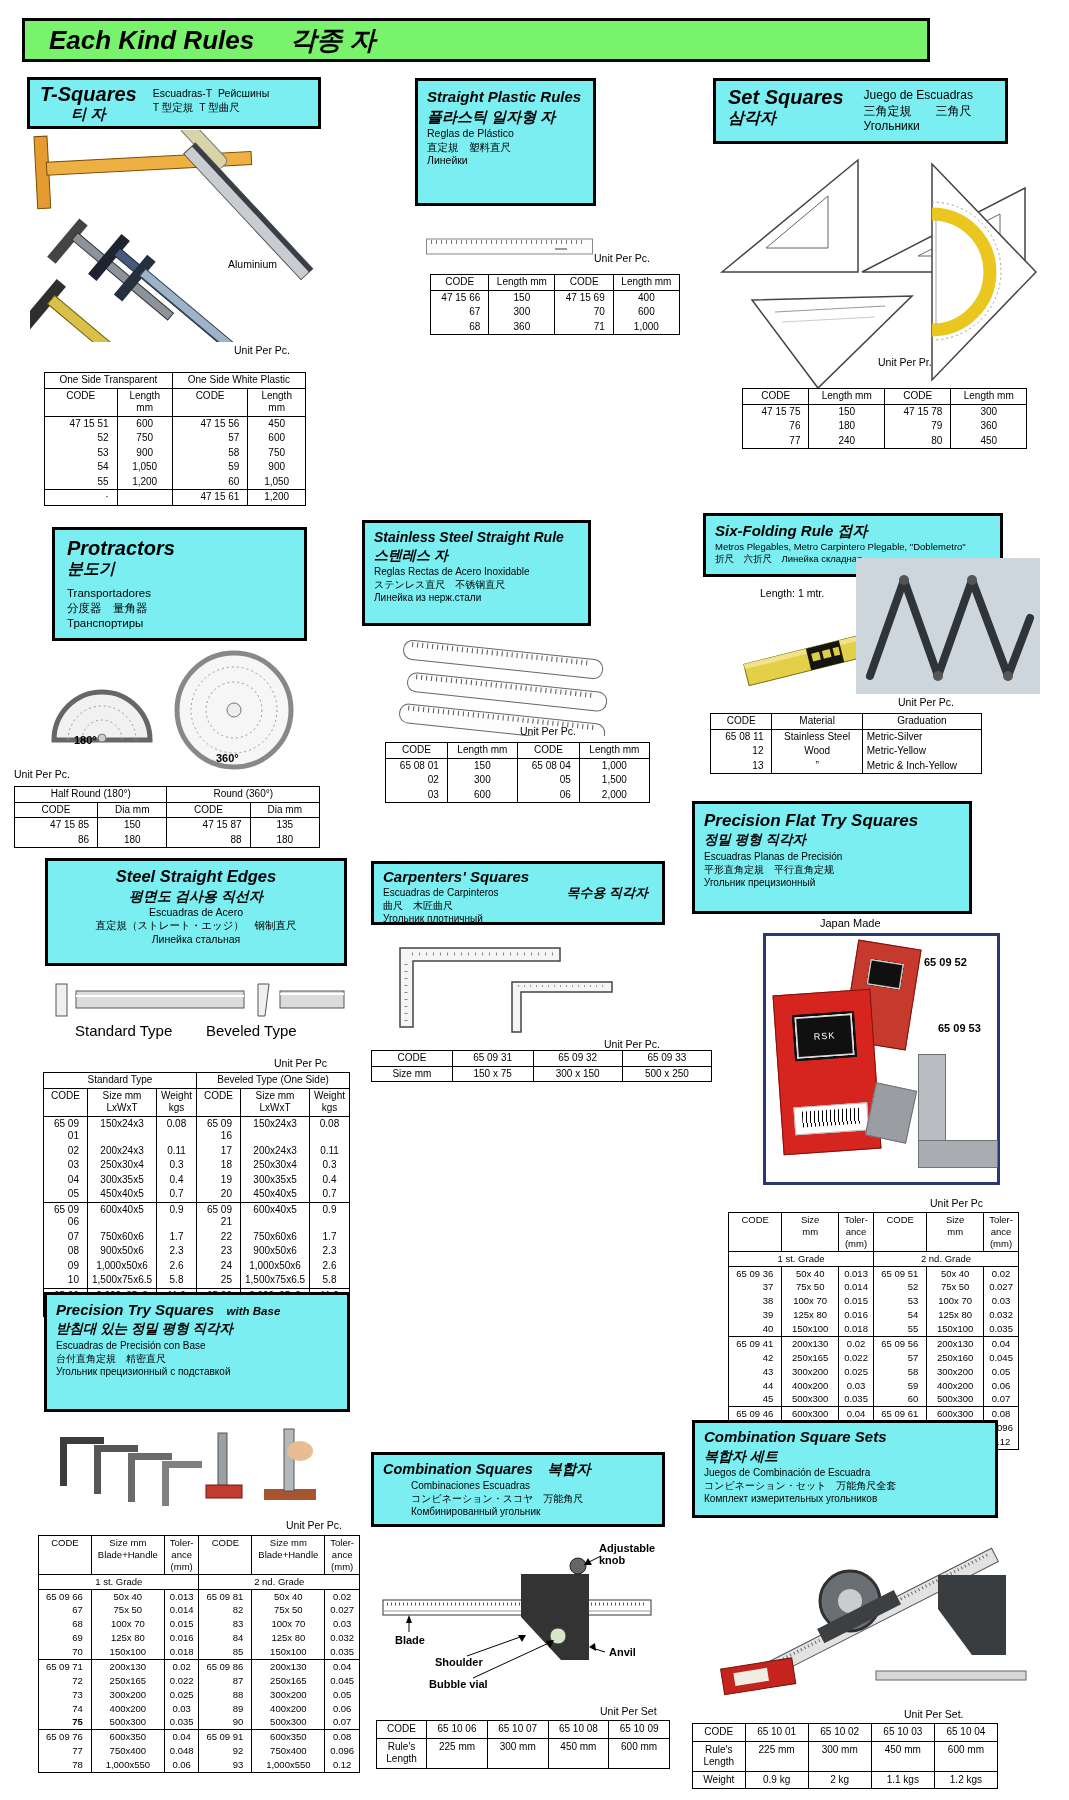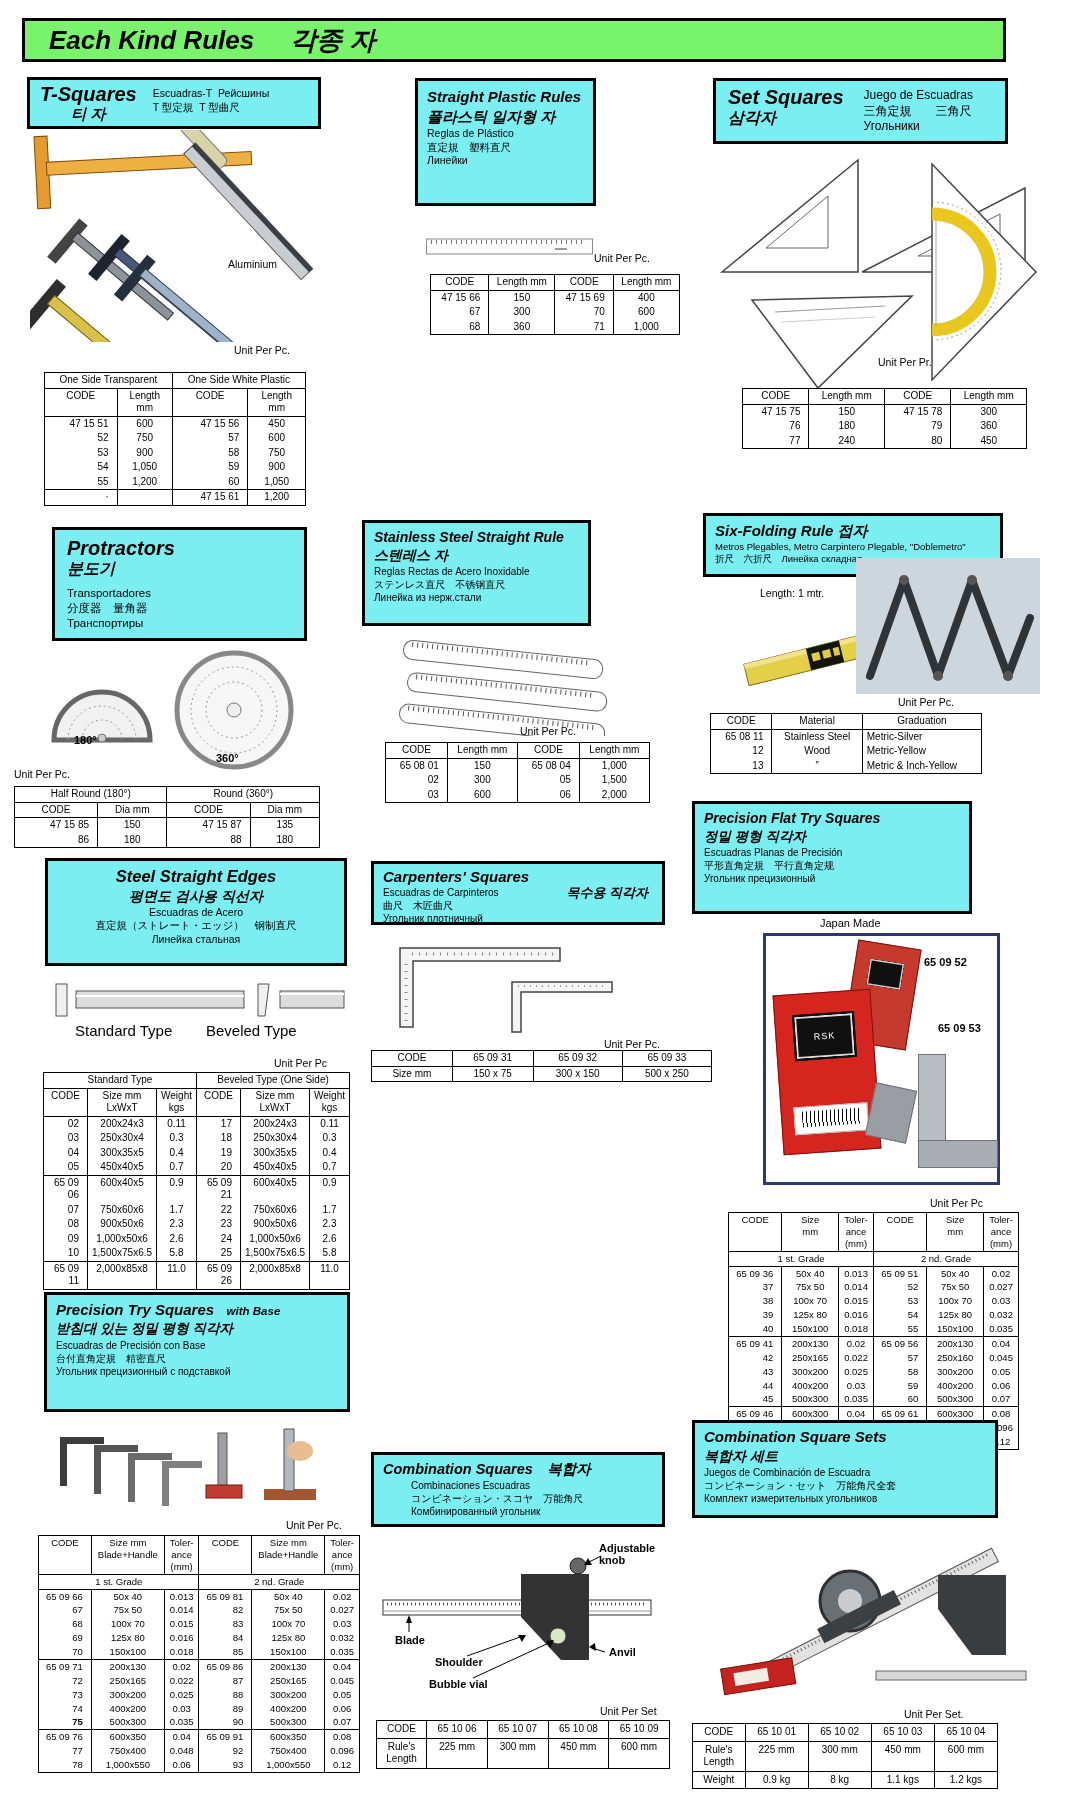--- a/index.html
+++ b/index.html
@@ -16,21 +16,21 @@
   .tbl table{width:100%;border-collapse:collapse;border:1.5px solid #000;background:#fff;
              font-size:10px;line-height:1.25;}
   .tbl th,.tbl td{border-left:1px solid #000;padding:1px 4px;text-align:center;
                   white-space:pre-line;vertical-align:top;}
   .tbl tr.hdr th{border-bottom:1.2px solid #000;font-weight:normal;}
   .tbl th.grp{font-weight:bold;}
   .tbl tr.gs td{border-top:1.2px solid #000;}
   #pfs-table table,#ptb-table table{font-size:9.5px;}
   #cmb-table td,#cset-table td{padding:2px 4px;}
   
-  #green-bar{position:absolute;left:22px;top:18px;width:984px;height:44px;box-sizing:border-box;
+  #green-bar{position:absolute;left:22px;top:18px;width:908px;height:44px;box-sizing:border-box;
              background:var(--header_green,#79f26c);border:3px solid #000;
              display:flex;align-items:center;padding-left:24px;gap:36px;}
   #green-bar .gt{font-size:26px;}
   
   #tsq-box{left:27px;top:77px;width:294px;height:52px;padding:4px 10px;display:flex;gap:16px;}
   #tsq-box .c1{text-align:center;}
   #tsq-box .t1{font-size:20px;line-height:1.05;}
   #tsq-box .t2{font-size:15px;}
   #tsq-box .c2{padding-top:3px;}
   #spr-box{left:415px;top:78px;width:181px;height:128px;padding:7px 9px;}
@@ -46,21 +46,21 @@
   #pro-box .t2{font-size:16px;margin-bottom:6px;}
   #pro-box .bx-line{font-size:11.5px;}
   #ssr-box{left:362px;top:520px;width:229px;height:106px;padding:6px 9px;}
   #ssr-box .t1{font-size:14px;line-height:1.2;}
   #ssr-box .t2{font-size:14px;line-height:1.4;}
   #ssr-box .bx-line{font-size:10px;}
   #sfr-box{left:703px;top:513px;width:300px;height:64px;padding:5px 9px;}
   #sfr-box .t1{font-size:15px;line-height:1.3;}
   #sfr-box .bx-line{font-size:9.5px;}
   #pfs-box{left:692px;top:801px;width:280px;height:113px;padding:6px 9px;}
-  #pfs-box .t1{font-size:14px;line-height:1.25;}
+  #pfs-box .t1{font-size:17px;line-height:1.25;}
   #pfs-box .t2{font-size:13.5px;line-height:1.4;}
   #pfs-box .bx-line{font-size:10px;}
   #sse-box{left:45px;top:858px;width:302px;height:108px;padding:6px;text-align:center;}
   #sse-box .t1{font-size:16.5px;line-height:1.2;}
   #sse-box .t2{font-size:14px;line-height:1.35;}
   #sse-box .bx-line{font-size:10.5px;white-space:normal;}
   #cs-box{left:371px;top:861px;width:294px;height:64px;padding:4px 9px;}
   #cs-box .t1{font-size:15px;line-height:1.2;}
   #cs-box .bx-line{font-size:10px;}
   #cs-box .ko{position:absolute;right:14px;top:20px;font-size:13px;}
@@ -691,20 +691,28 @@
 LxWxT</th>
           <th>Weight
 kgs</th>
           <th>CODE</th>
           <th>Size mm
 LxWxT</th>
           <th>Weight
 kgs</th>
         </tr>
         <tr>
+          <td style="text-align: right; padding-right: 8px;">65 09 01</td>
+          <td>150x24x3</td>
+          <td>0.08</td>
+          <td style="text-align: right; padding-right: 8px;">65 09 16</td>
+          <td>150x24x3</td>
+          <td>0.08</td>
+        </tr>
+        <tr>
           <td style="text-align: right; padding-right: 8px;">02</td>
           <td>200x24x3</td>
           <td>0.11</td>
           <td style="text-align: right; padding-right: 8px;">17</td>
           <td>200x24x3</td>
           <td>0.11</td>
         </tr>
         <tr>
           <td style="text-align: right; padding-right: 8px;">03</td>
           <td>250x30x4</td>
@@ -1059,19 +1067,19 @@
           <td>Rule's
 Length</td>
           <td>225 mm</td>
           <td>300 mm</td>
           <td>450 mm</td>
           <td>600 mm</td>
         </tr>
         <tr class="gs">
           <td>Weight</td>
           <td>0.9 kg</td>
-          <td>8 kg</td>
+          <td>2 kg</td>
           <td>1.1 kgs</td>
           <td>1.2 kgs</td>
         </tr>
       </tbody>
     </table>
   </div>
 
 </body></html>

